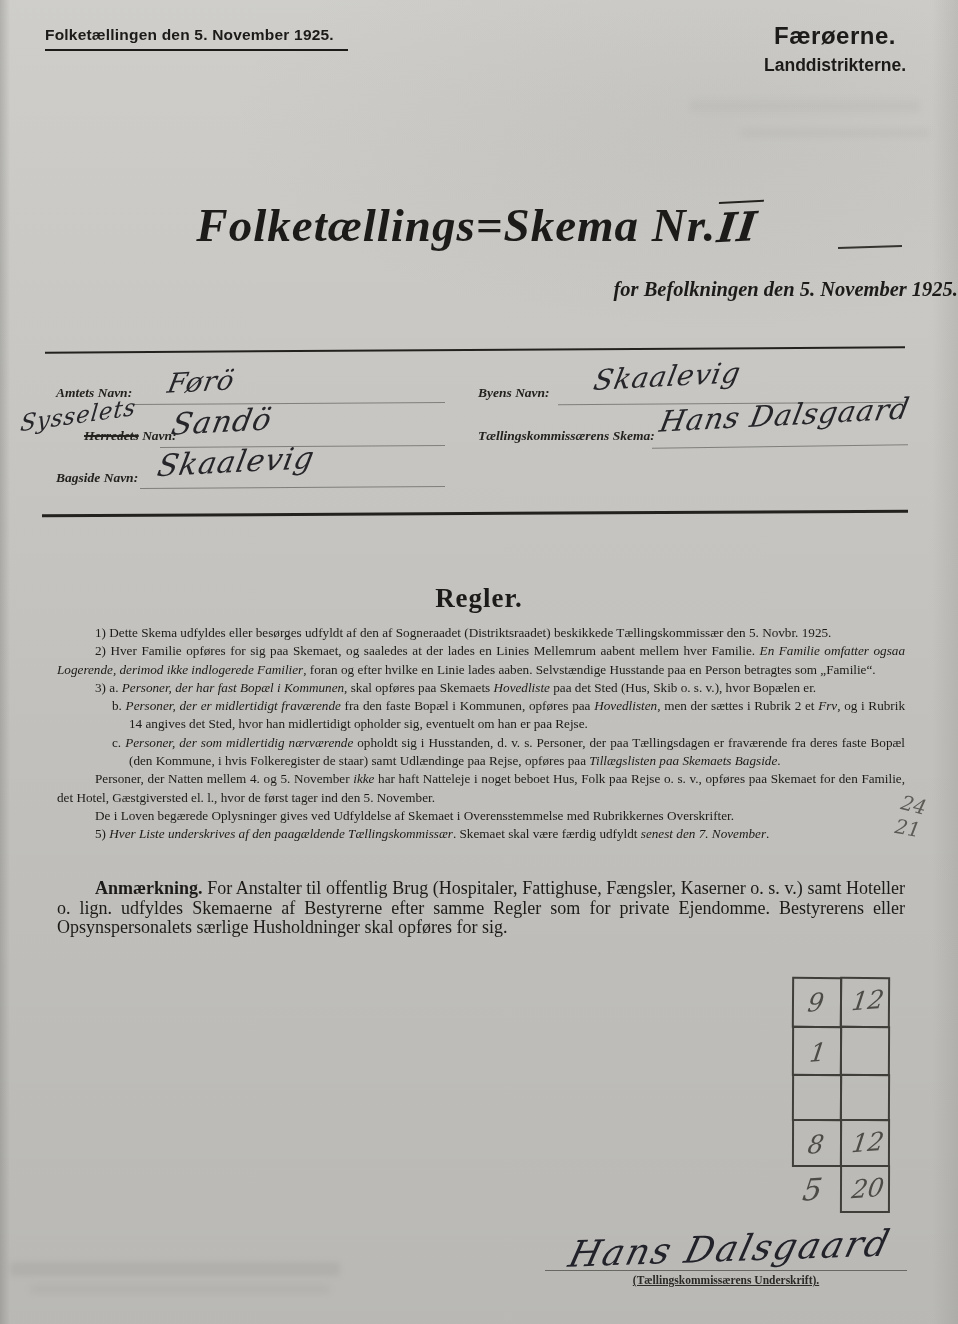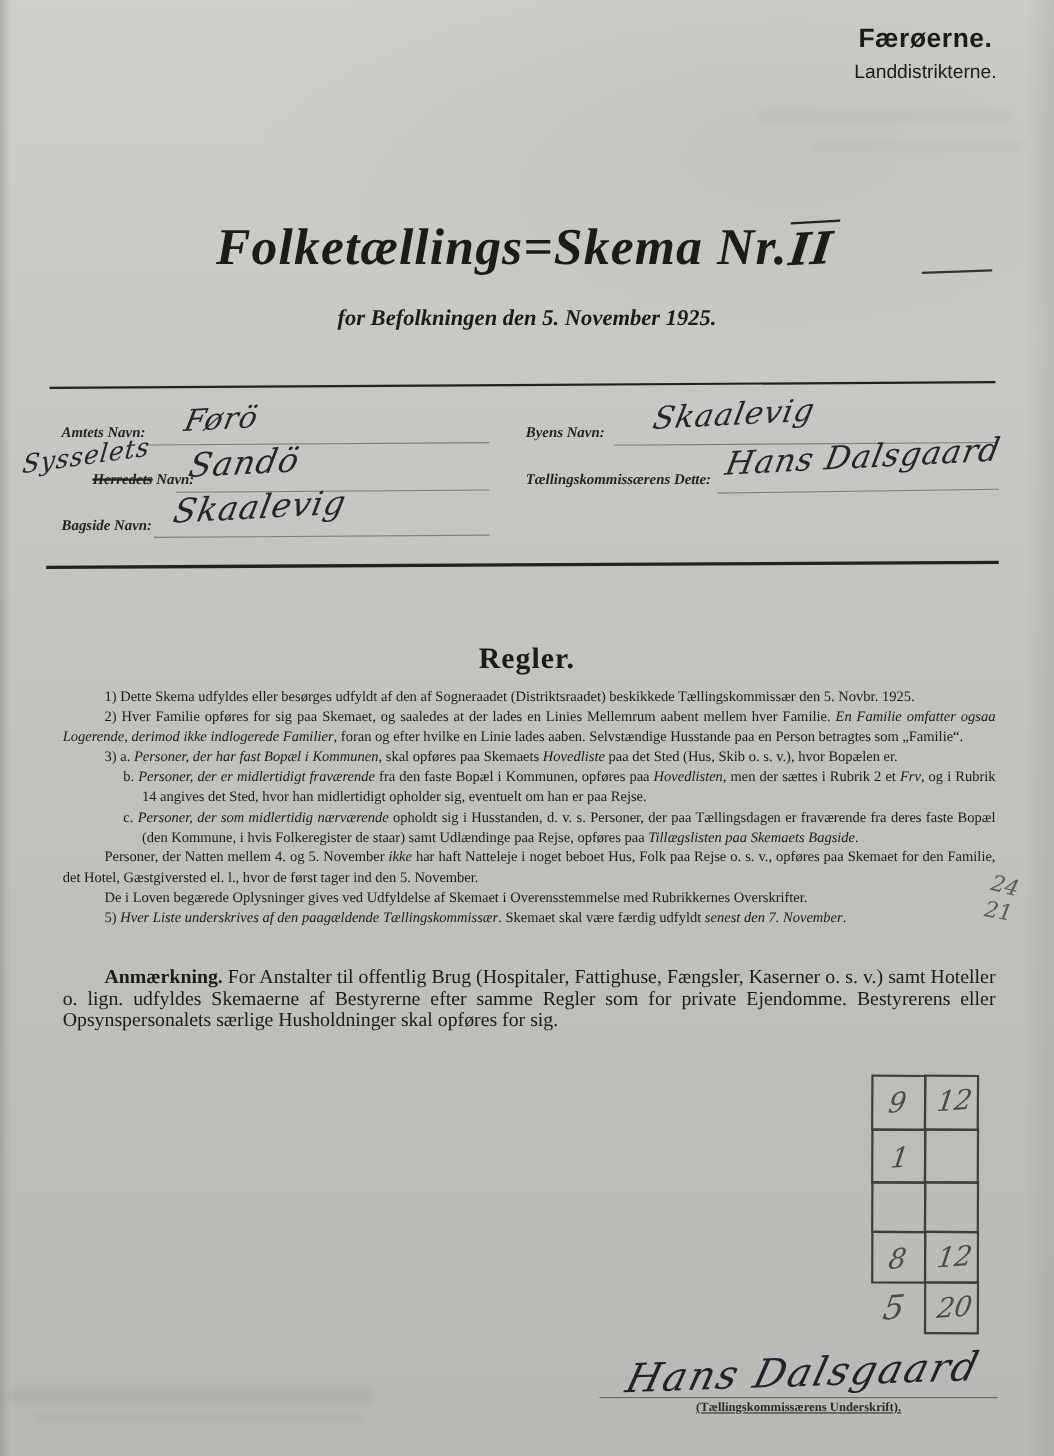--- a/index.html
+++ b/index.html
@@ -14,27 +14,27 @@
       #c9c8c4;
     font-family:"Liberation Serif", serif;color:#1c1b19;
   }
   .sans{font-family:"Liberation Sans", sans-serif;}
   .abs{position:absolute;}
   
   .hdr-left{left:45px;top:26px;font-weight:bold;font-size:15.5px;letter-spacing:.2px;
     border-bottom:2.5px solid #1c1b19;padding-bottom:5px;padding-right:14px;}
   .hdr-right{right:52px;top:22px;text-align:center;}
   .hdr-right .l1{font-size:24px;font-weight:bold;letter-spacing:.5px;}
-  .hdr-right .l2{font-size:17.5px;font-weight:normal;margin-top:5px;}
+  .hdr-right .l2{font-size:17.5px;font-weight:bold;margin-top:5px;}
   
   .title{left:0;right:0;top:198px;text-align:center;font-size:47px;font-weight:bold;font-style:italic;letter-spacing:1px;}
   .title .num{display:inline-block;font-size:40px;border-top:2px solid #23221f;
     padding:0 4px 0 2px;transform:rotate(-3deg) skewX(-10deg);font-family:"DejaVu Serif",serif;}
   .title-dash{left:838px;top:246px;width:64px;height:2px;background:#35342f;transform:rotate(-2deg);}
-  .subtitle{left:0;right:0;top:278px;text-align:center;font-size:20.5px;font-weight:bold;font-style:italic;}
+  .subtitle{left:0;right:0;top:278px;text-align:right;font-size:20.5px;font-weight:bold;font-style:italic;}
   
   .hr{background:#23221f;}
   .hr1{left:45px;top:349px;width:860px;height:2px;transform:rotate(-.35deg);}
   .hr2{left:42px;top:512px;width:866px;height:3px;transform:rotate(-.3deg);}
   
   .flabel{font-style:italic;font-size:13.5px;font-weight:bold;color:#23221f;}
   .fline{height:1px;background:rgba(70,70,66,.55);}
   .hand{font-family:"DejaVu Serif",serif;font-style:italic;color:#26262a;
     transform:rotate(-3deg) skewX(-14deg);letter-spacing:1px;white-space:nowrap;}
   .struck{text-decoration:line-through;text-decoration-thickness:2px;text-align:right;}
@@ -59,20 +59,21 @@
   .sig-line{left:545px;top:1270px;width:362px;height:1px;background:rgba(60,60,56,.65);}
   .sig-cap{left:545px;top:1274px;width:362px;text-align:center;font-size:11.5px;font-weight:bold;color:#2b2a27;text-decoration:underline;}
   
   .ghost{position:absolute;background:#8f8e89;opacity:.22;filter:blur(3px);border-radius:3px;}
 </style>
 </head>
 <body>
 
 <div class="page">
 
+  <div class="abs hdr-left sans">Folketællingen den 5. November 1925.</div>
   <div class="abs hdr-right sans">
     <div class="l1">Færøerne.</div>
     <div class="l2">Landdistrikterne.</div>
   </div>
 
   <div class="abs title">
     <span>Folketællings=Skema Nr.</span><span class="num">II</span>
   </div>
   <div class="abs title-dash"></div>
   <div class="abs subtitle">for Befolkningen den 5. November 1925.</div>
@@ -92,21 +93,21 @@
   <div class="abs hand" style="left:172px;top:404px;font-size:30px;">Sandö</div>
 
   <div class="abs flabel" style="left:56px;top:470px;">Bagside Navn:</div>
   <div class="abs fline" style="left:140px;top:487px;width:305px;transform:rotate(-.4deg);"></div>
   <div class="abs hand" style="left:158px;top:444px;font-size:30px;">Skaalevig</div>
 
   <div class="abs flabel" style="left:478px;top:385px;">Byens Navn:</div>
   <div class="abs fline" style="left:558px;top:403px;width:348px;transform:rotate(-.4deg);"></div>
   <div class="abs hand" style="left:594px;top:360px;font-size:28px;">Skaalevig</div>
 
-  <div class="abs flabel" style="left:478px;top:428px;">Tællingskommissærens Dette:</div>
+  <div class="abs flabel" style="left:478px;top:428px;">Tællingskommissærens Skema:</div>
   <div class="abs fline" style="left:652px;top:446px;width:256px;transform:rotate(-.8deg);"></div>
   <div class="abs hand" style="left:660px;top:398px;font-size:29px;">Hans Dalsgaard</div>
 
   <div class="abs hr hr2"></div>
 
   <div class="abs regler-h">Regler.</div>
   <div class="abs rules">
     <p class="p-num"><span>1) Dette Skema udfyldes eller besørges udfyldt af den af Sogneraadet (Distriktsraadet) beskikkede Tællingskommissær den 5. Novbr. 1925.</span></p>
     <p class="p-num"><span>2) Hver Familie opføres for sig paa Skemaet, og saaledes at der lades en Linies Mellemrum aabent mellem hver Familie. </span><span style="font-style: italic;">En Familie omfatter ogsaa Logerende, derimod ikke indlogerede Familier</span><span>, foran og efter hvilke en Linie lades aaben. Selvstændige Husstande paa en Person betragtes som „Familie“.</span></p>
     <p class="p-num"><span>3) a. </span><span style="font-style: italic;">Personer, der har fast Bopæl i Kommunen</span><span>, skal opføres paa Skemaets </span><span style="font-style: italic;">Hovedliste</span><span> paa det Sted (Hus, Skib o. s. v.), hvor Bopælen er.</span></p>

